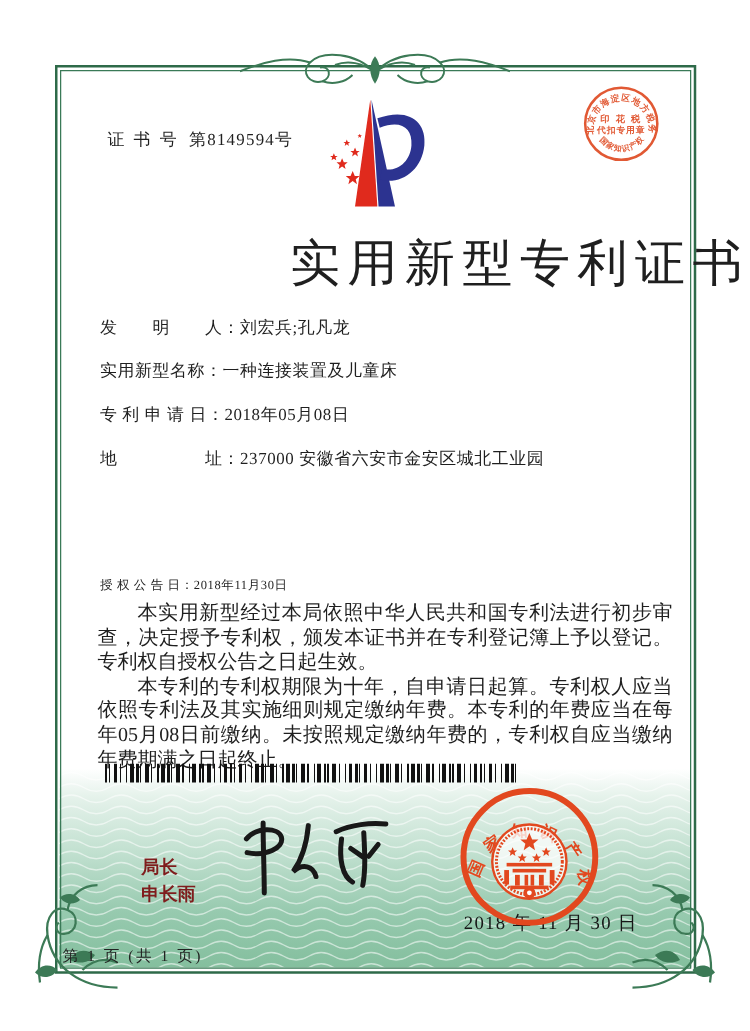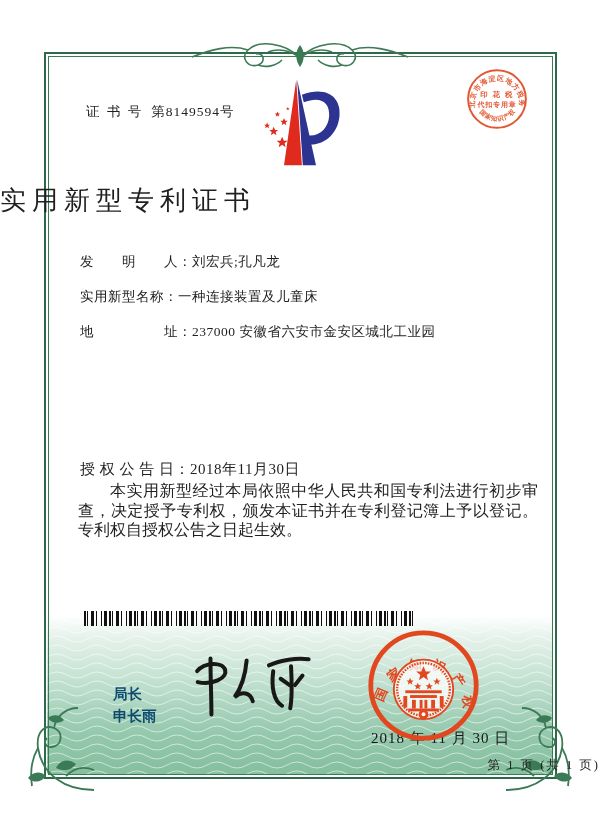--- a/index.html
+++ b/index.html
@@ -18,53 +18,53 @@
       rgba(163,209,183,.28) 14%,
       rgba(143,199,169,.55) 42%,
       rgba(128,190,157,.82) 72%,
       #84bf9e 100%);}
   .wave-zone svg{position:absolute;inset:0;}
 
   
   .cert-no{position:absolute;left:86px;top:103px;font-size:13.5px;letter-spacing:2px;z-index:4;text-align:right;}
   .cert-no .val{letter-spacing:1px;margin-left:8px;}
   .logo{position:absolute;left:253px;top:74px;width:94px;height:94px;z-index:4;}
-  .title{position:absolute;left:0;right:0;top:183px;text-align:left;
-         font-size:26px;letter-spacing:6px;font-weight:500;z-index:4;}
+  .title{position:absolute;left:0;right:0;top:183px;text-align:right;
+         font-size:40px;letter-spacing:6px;font-weight:500;z-index:4;}
 
   
   .fields{position:absolute;left:80px;top:255px;width:470px;z-index:4;}
   .field-row{margin:0 0 21px 0;font-size:13.5px;line-height:14px;letter-spacing:.5px;white-space:nowrap;}
   .grant-row{position:absolute;left:80px;top:462px;width:466px;display:flex;
-             font-size:15px;line-height:14px;letter-spacing:.5px;z-index:4;white-space:nowrap;}
+             font-size:10px;line-height:14px;letter-spacing:.5px;z-index:4;white-space:nowrap;}
   .grant-left{width:288px;flex:none;}
 
   
   .paras{position:absolute;left:78px;top:481px;width:460px;z-index:4;}
   .paras p{margin:0;font-size:16px;line-height:19.6px;text-align:justify;text-indent:2em;}
 
   
   .barcode{position:absolute;left:84px;top:611px;width:330px;height:15px;z-index:4;
     background:repeating-linear-gradient(90deg,
       #111 0 2px,transparent 2px 3px,#111 3px 4px,transparent 4px 7px,
       #111 7px 10px,transparent 10px 12px,#111 12px 13px,transparent 13px 17px,
       #111 17px 18px,transparent 18px 20px,#111 20px 23px,transparent 23px 25px);}
 
   
   .director{position:absolute;left:113px;top:683px;z-index:4;
             font-family:"Liberation Sans","DejaVu Sans",sans-serif;
-            font-size:14.5px;line-height:22px;font-weight:600;color:#0c4a6e;}
+            font-size:14.5px;line-height:22px;font-weight:600;color:#7f1d1d;}
   .signature{position:absolute;left:182px;top:646px;width:150px;height:80px;z-index:4;}
 
   
   .seal-small{position:absolute;left:458px;top:60px;width:78px;height:78px;z-index:5;opacity:.95;}
   .seal-big{position:absolute;left:366px;top:628px;width:115px;height:115px;z-index:5;}
   .seal-date{position:absolute;left:371px;top:729px;font-size:15px;letter-spacing:1px;z-index:4;color:#161616;}
 
-  .footer{position:absolute;left:50px;right:0;top:757px;text-align:right;
+  .footer{position:absolute;left:50px;right:0;top:757px;text-align:left;
           font-size:12.5px;letter-spacing:2px;z-index:4;color:#222;}
 
   
   .top-flourish{position:absolute;left:190px;top:30px;width:220px;height:46px;z-index:3;}
   .corner{position:absolute;width:95px;height:100px;z-index:3;}
   .corner.left{left:16px;top:698px;}
   .corner.right{left:489px;top:698px;transform:scaleX(-1);}
 </style>
 </head>
 <body>
@@ -177,29 +177,31 @@
       <use href="#star" transform="translate(26,43) scale(0.3)"></use>
       <use href="#star" transform="translate(37,37) scale(0.2)"></use>
     </g>
   </svg>
 
   <div class="title">实用新型专利证书</div>
 
   <div class="fields">
     <div class="field-row"><span>发　　明　　人：</span><span>刘宏兵;孔凡龙</span></div>
     <div class="field-row"><span>实用新型名称：</span><span>一种连接装置及儿童床</span></div>
+    <div class="field-row"><span>专 利 申 请 日：</span><span>2018年05月08日</span></div>
     <div class="field-row"><span>地　　　　　址：</span><span>237000 安徽省六安市金安区城北工业园</span></div>
   </div>
 
   <div class="grant-row">
     <div class="grant-left"><span>授 权 公 告 日：</span><span>2018年11月30日</span></div>
   </div>
 
   <div class="paras">
     <p>本实用新型经过本局依照中华人民共和国专利法进行初步审查，决定授予专利权，颁发本证书并在专利登记簿上予以登记。专利权自授权公告之日起生效。</p>
+    <p>本专利的专利权期限为十年，自申请日起算。专利权人应当依照专利法及其实施细则规定缴纳年费。本专利的年费应当在每年05月08日前缴纳。未按照规定缴纳年费的，专利权自应当缴纳年费期满之日起终止。</p>
   </div>
 
   <div class="barcode"></div>
 
   <div class="director">
     <div>局长</div>
     <div>申长雨</div>
   </div>
 
   <svg class="signature" viewBox="0 0 150 80">

